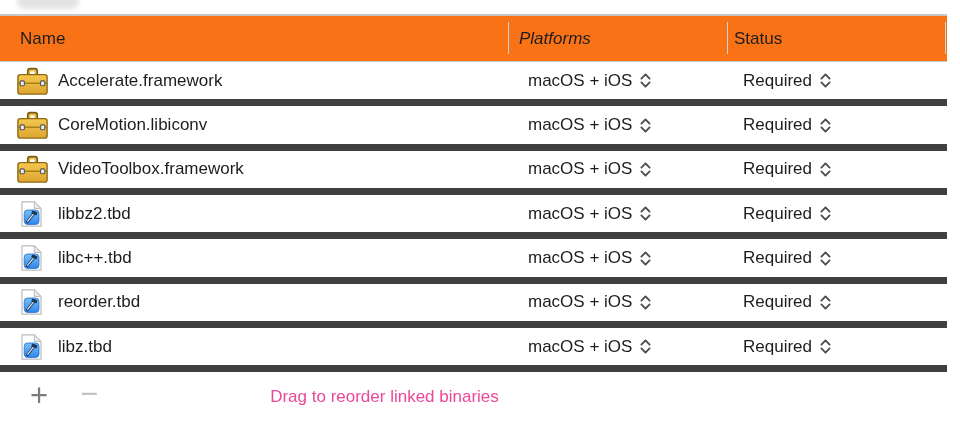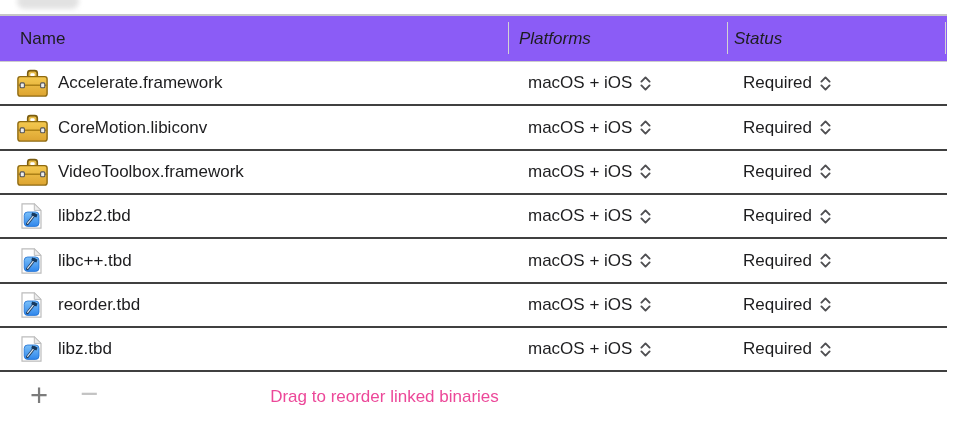--- a/index.html
+++ b/index.html
@@ -14,38 +14,38 @@
   
   .redacted-blob {
     position:absolute; left:17px; top:-6px; width:62px; height:15px;
     background:#e2e2e2; border-radius:8px; filter:blur(2.5px);
   }
 
   
   .linked-table { position:absolute; left:0; top:14px; width:947px; }
 
   .thead {
-    position:relative; height:48px; background:#8b5cf6;
+    position:relative; height:48px; background:#f97316;
     border-top:2px solid #c6c6c6; border-bottom:1px solid #cccccc;
   }
   .th {
     position:absolute; top:0; height:45px; line-height:45px;
     font-size:17px; color:#1d1d1f; white-space:nowrap;
   }
   .th-name { left:20px; }
   .th-platforms { left:519px;font-style:italic; }
-  .th-status { left:734px;font-style:italic; }
+  .th-status { left:734px; }
   .hdiv { position:absolute; top:6px; width:1px; height:32px; background:#d3d3d3; }
   .hdiv-1 { left:508px; }
   .hdiv-2 { left:727px; }
   .hdiv-3 { left:945px; }
 
   .row {
     display:flex; align-items:center; height:44.35px;
-    border-bottom:2px solid #404040; background:#ffffff;
+    border-bottom:7px solid #404040; background:#ffffff;
   }
   .cell { display:flex; align-items:center; font-size:17px; color:#1d1d1f; }
   .cell-name { width:508px; padding-left:17px; }
   .icon-slot { width:41px; display:flex; align-items:center; flex:none; }
   .icon-slot svg.lib { margin-left:4px; }
   .cell-platforms { width:219px; padding-left:20px;align-items:center; }
   .cell-status { width:220px; padding-left:16px; }
   .chevron { margin-left:7px; display:flex; flex:none; }
   .label { white-space:nowrap; }
 

